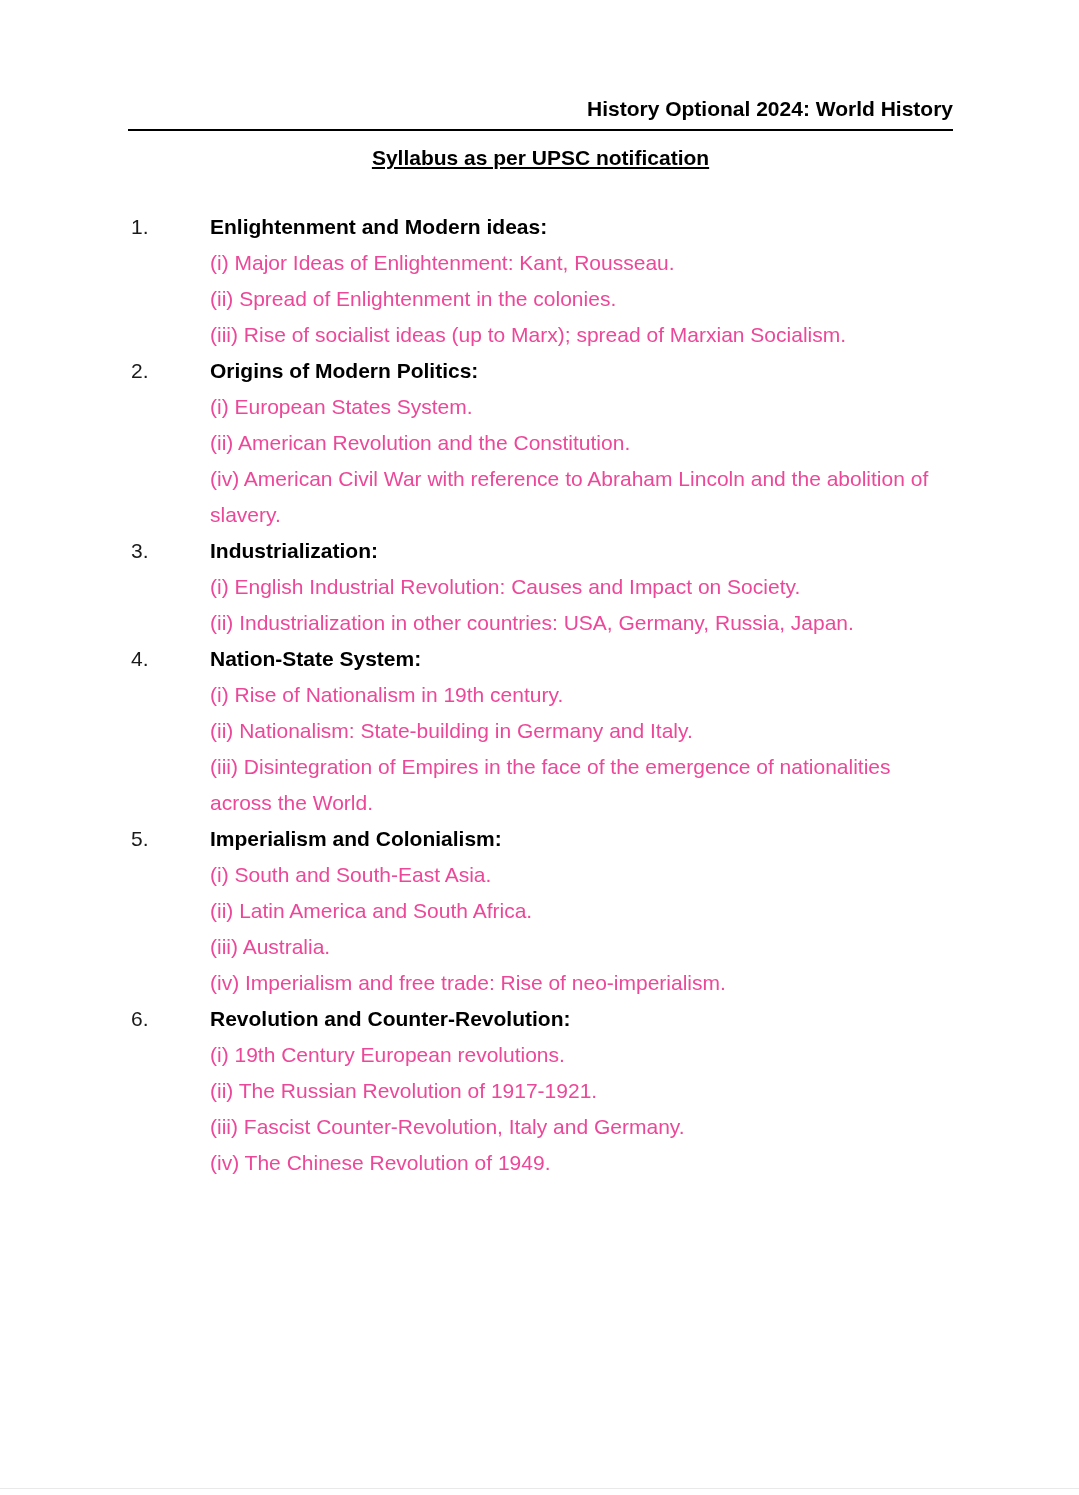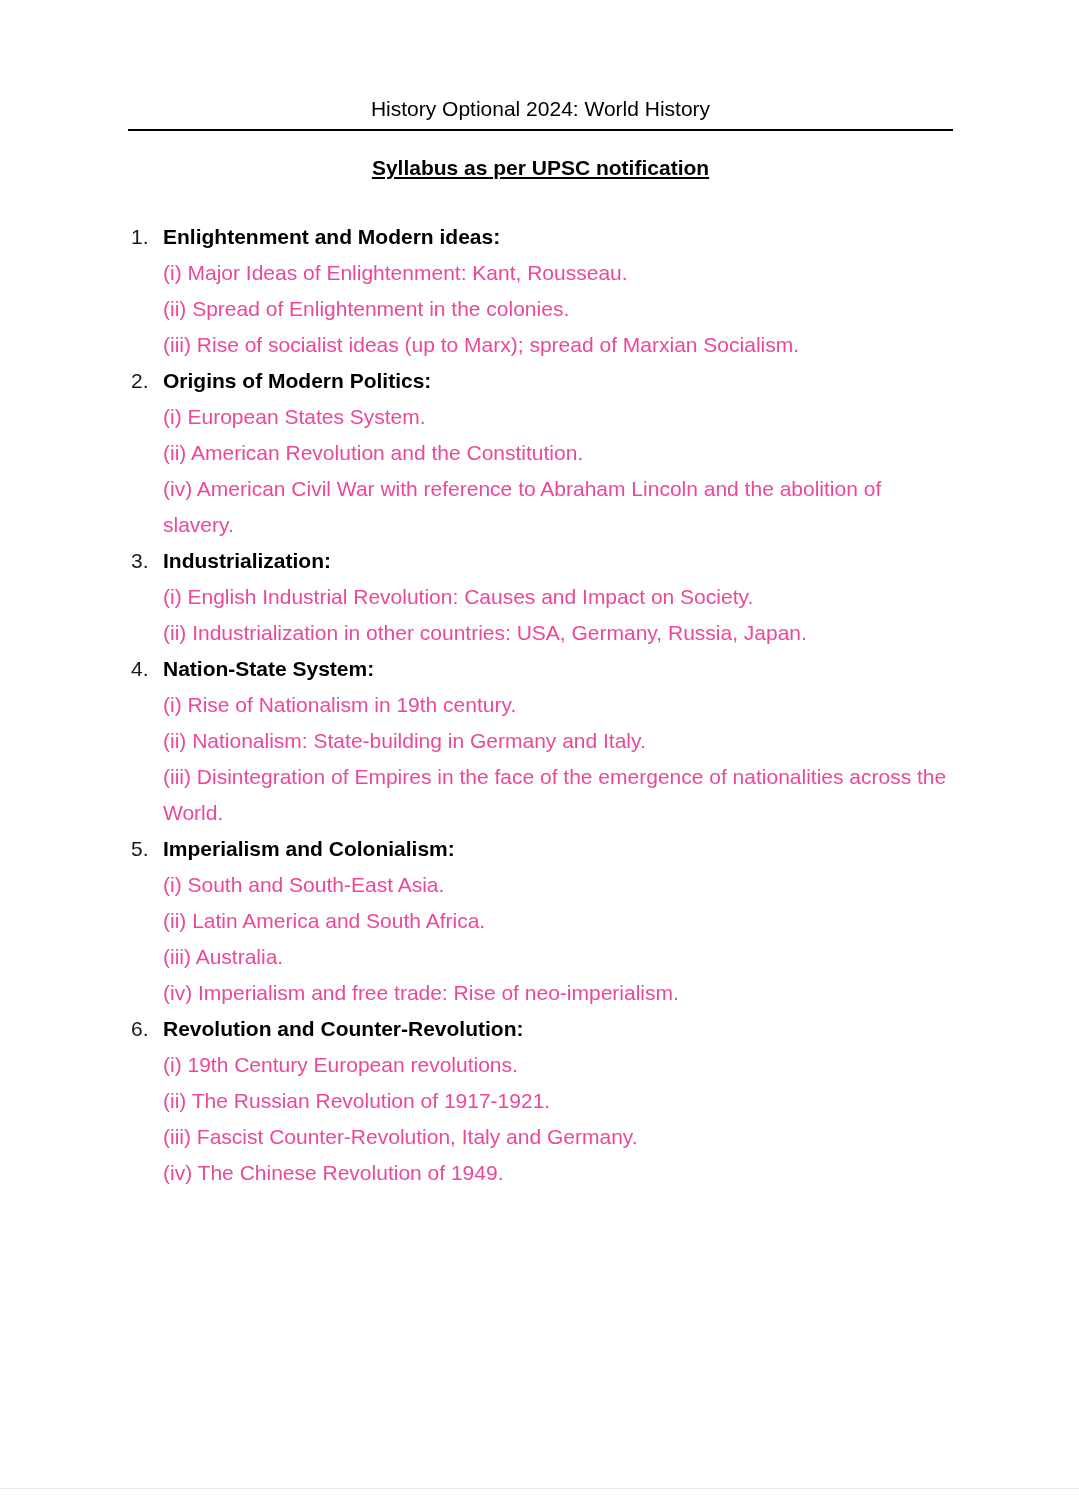--- a/index.html
+++ b/index.html
@@ -12,33 +12,33 @@
     height: 1495px;
     position: relative;
     font-family: "Liberation Sans", sans-serif;
     color: #1a1a1a;
     overflow: hidden;
   }
   .doc {
     padding: 96px 126px 0 128px;
   }
   .doc-title {
-    text-align: center;
-    font-weight: normal;
+    text-align: right;
+    font-weight: bold;
     font-size: 21px;
     line-height: 26px;
     color: #000000;
   }
   .title-rule {
     border: none;
     border-top: 2px solid #000000;
     margin: 7px 0 0 0;
   }
   .doc-subtitle {
-    margin-top: 24px;
+    margin-top: 14px;
     text-align: center;
     font-weight: bold;
     font-size: 21px;
     line-height: 26px;
     text-decoration: underline;
     color: #000000;
   }
   .syllabus-list {
     margin-top: 38px;
     font-size: 21px;
@@ -50,20 +50,21 @@
   }
   .sec-num {
     flex: 0 0 35px;
     padding-left: 3px;
     box-sizing: border-box;
     color: #1a1a1a;
   }
   .sec-body {
     flex: 1 1 auto;
     min-width: 0;
+    margin-left: 47px;
   }
   .sec-heading {
     font-weight: bold;
     color: #000000;
   }
   .sec-item {
     color: #ec4899;
   }
   .bottom-strip {
     position: absolute;

